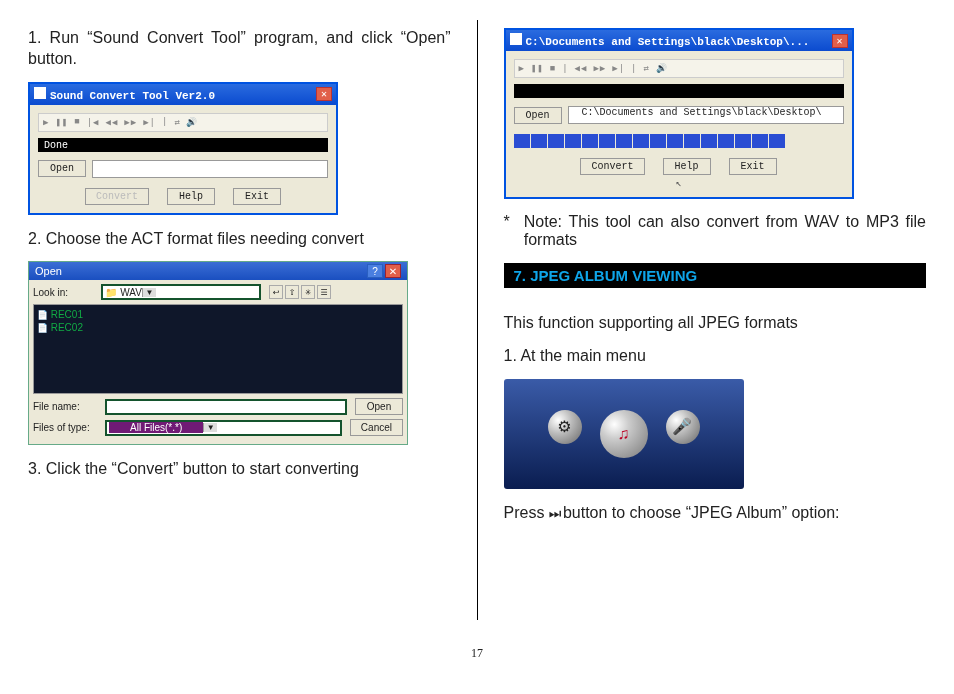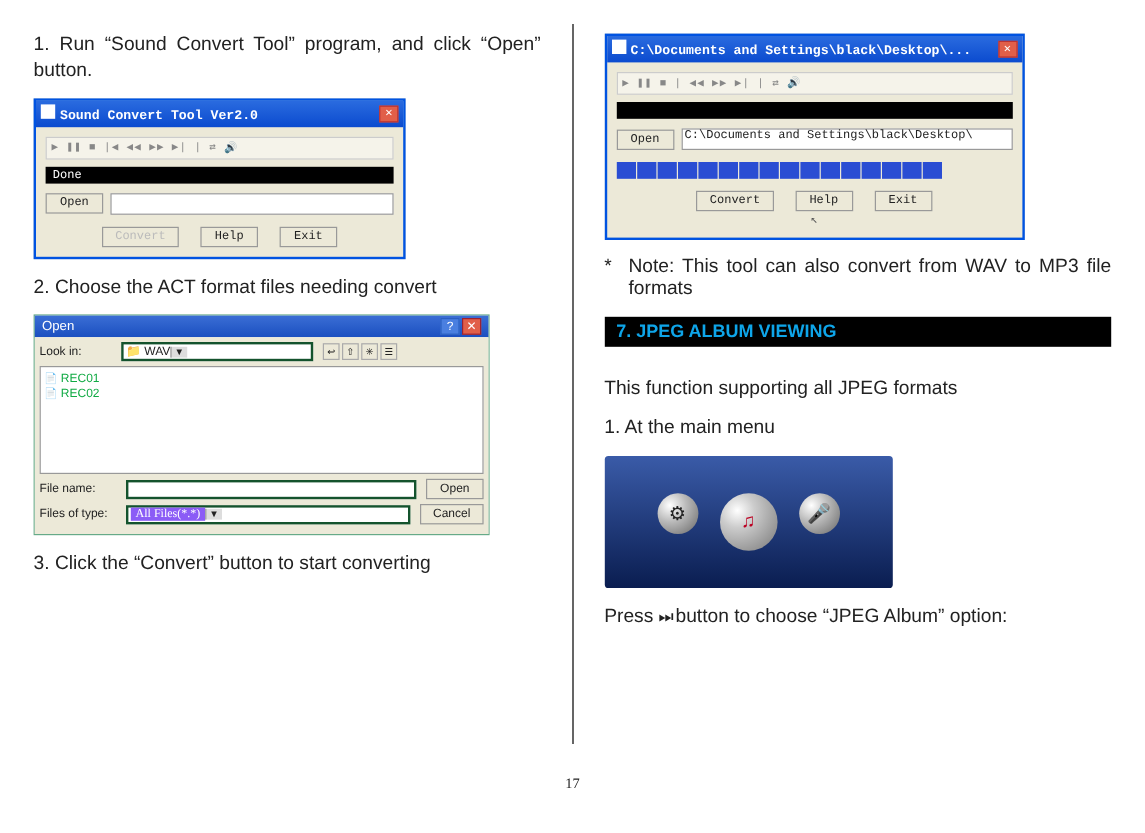--- a/index.html
+++ b/index.html
@@ -24,33 +24,33 @@
   .xp-win { background: #ece9d8; border: 2px solid #0053e1; font-family: Liberation Mono, monospace;}
   .xp-title { background: linear-gradient(#2a6bdf,#0b4bcf); color:#fff; font-size:11px; padding:3px 4px; display:flex; align-items:center; justify-content:space-between; font-weight:bold;}
   .xp-title .ticon { width:12px;height:12px;background:#fff;display:inline-block;margin-right:4px;}
   .xp-close { background:#e15f49;color:#fff;width:16px;height:14px;display:flex;align-items:center;justify-content:center;font-size:10px;border:1px solid #b33;}
   .xp-body { padding: 8px;}
   .player-ctrls { display:flex; gap:6px; align-items:center; color:#888; font-size:10px; margin-bottom:6px; padding:3px 4px; border:1px solid #ccc; background:#f5f3ea;}
   .player-ctrls span {font-size:9px; letter-spacing:1px;}
   .blackbar { background:#000; color:#fff; font-size:10px; padding:2px 6px; height:14px; margin-bottom:8px;}
   .row-open { display:flex; gap:6px; align-items:center; margin-bottom:10px;}
   .xp-btn { background:#ece9d8; border:1px solid #999; padding:2px 10px; font-size:10px; min-width:48px; text-align:center;}
-  .xp-input { flex:1; background:#fff; border:1px solid #999; height:18px; padding:0 2px; font-size:10px;}
+  .xp-input { flex:1; background:#fff; border:1px solid #999; height:18px; padding:0 13px; font-size:10px;}
   .btn-row { display:flex; justify-content:center; gap:18px; margin-top:6px;}
   .progress { display:flex; gap:1px; margin:6px 0 10px 0;}
   .progress .seg { width:16px; height:14px; background:#2a4dd3;}
   
   .open-dlg { border:1px solid #6a8; font-size:10px; background:#fff;}
   .open-title { background:linear-gradient(#3b6ed5,#1a4fc0); color:#fff; padding:2px 6px; display:flex; justify-content:space-between; align-items:center; font-size:11px;}
   .open-body { background:#ece9d8; padding:4px;}
   .open-row { display:flex; align-items:center; gap:8px; margin-bottom:4px;}
-  .open-list { background:#ffffff; border:1px solid #999; height:90px; padding:3px; margin-bottom:4px;}
+  .open-list { background:#0f172a; border:1px solid #999; height:90px; padding:3px; margin-bottom:4px;}
   .open-list div { color:#1a4; font-size:10px; padding:1px 0;}
   .open-list div::before { content:"📄 "; font-size:9px;}
-  .sel { background:#8b5cf6; color:#fff; padding:0 4px; font-size:10px;font-family:Liberation Serif, serif;}
+  .sel { background:#701a75; color:#fff; padding:0 21px; font-size:10px;}
   .combo { flex:1; background:#fff; border:2px solid #14532d; height:16px; display:flex; align-items:center; padding:0 2px; justify-content:flex-start;}
   .combo .drop { width:14px; text-align:center; background:#ddd; border-left:1px solid #999; font-size:8px;}
   .iconrow { display:flex; gap:2px;}
   .iconrow span { width:14px; height:14px; border:1px solid #aaa; font-size:8px; display:flex;align-items:center;justify-content:center;}
   
   .album-img { width:240px; height:110px; background:linear-gradient(#3a5ba8,#0a1d50); margin:6px 0 14px 0; display:flex; align-items:center; justify-content:center; position:relative; border-radius:3px;}
   .album-img .row { display:flex; gap:18px;}
   .orb { width:40px; height:40px; border-radius:50%; background:radial-gradient(circle at 30% 30%, #fff, #bbb 40%, #666); display:flex;align-items:center;justify-content:center;}
   .orb.small { width:34px;height:34px;}
   .orb-center { width:48px;height:48px; background:radial-gradient(circle at 30% 30%, #fff, #ccc 30%, #777);}

